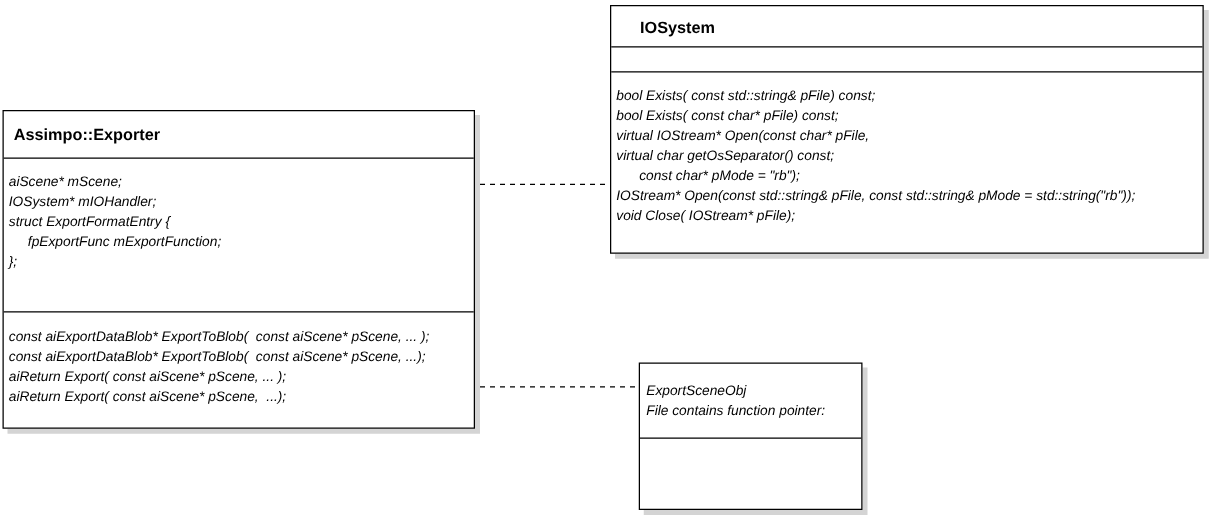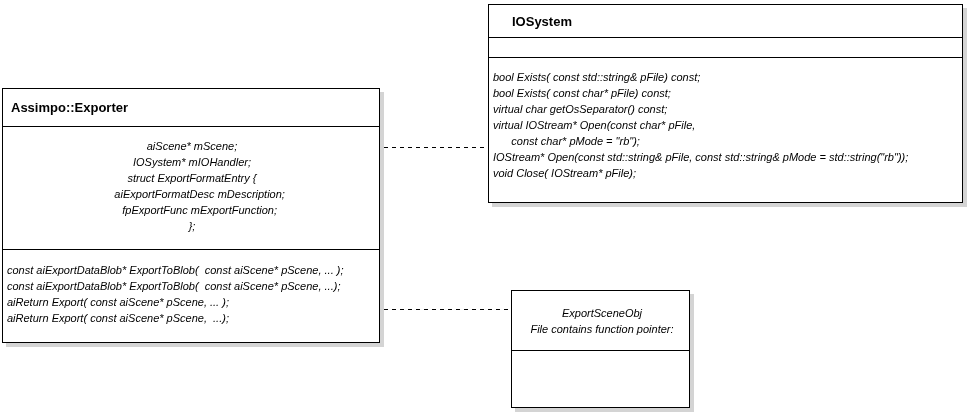--- a/index.html
+++ b/index.html
@@ -35,21 +35,20 @@
     box-sizing: border-box;
   }
   .compartment {
     box-sizing: border-box;
     font-size: 11px;
     line-height: 16px;
     overflow: hidden;
   }
   .compartment.mid {
     border-bottom: 1px solid var(--border, #000000);
-    text-align: center;
   }
   .ln {
     white-space: pre;
     font-style: italic;
   }
 
   
   .node-exporter { left: 2px; top: 88px; width: 378px; height: 255px; }
   .node-exporter .node-title { height: 38px; padding-left: 8px; }
   .node-exporter .attrs { height: 123px; padding: 11px 2px 0 4px; }
@@ -90,40 +89,39 @@
 
   <div class="edge edge-exporter-iosystem"></div>
   <div class="edge edge-exporter-objexporter"></div>
 
   <div class="node node-exporter">
     <div class="node-title">Assimpo::Exporter</div>
     <div class="compartment mid attrs">
       <div class="ln">aiScene* mScene;</div>
       <div class="ln">IOSystem* mIOHandler;</div>
       <div class="ln">struct ExportFormatEntry {</div>
-      <div class="ln">     aiExportFormatDesc mDescription;</div>
       <div class="ln">     fpExportFunc mExportFunction;</div>
       <div class="ln">};</div>
     </div>
     <div class="compartment methods">
       <div class="ln">const aiExportDataBlob* ExportToBlob(  const aiScene* pScene, ... );</div>
       <div class="ln">const aiExportDataBlob* ExportToBlob(  const aiScene* pScene, ...);</div>
       <div class="ln">aiReturn Export( const aiScene* pScene, ... );</div>
       <div class="ln">aiReturn Export( const aiScene* pScene,  ...);</div>
     </div>
   </div>
 
   <div class="node node-iosystem">
     <div class="node-title">IOSystem</div>
     <div class="compartment mid attrs"></div>
     <div class="compartment methods">
       <div class="ln">bool Exists( const std::string&amp; pFile) const;</div>
       <div class="ln">bool Exists( const char* pFile) const;</div>
+      <div class="ln">virtual IOStream* Open(const char* pFile,</div>
       <div class="ln">virtual char getOsSeparator() const;</div>
-      <div class="ln">virtual IOStream* Open(const char* pFile,</div>
       <div class="ln">      const char* pMode = "rb");</div>
       <div class="ln">IOStream* Open(const std::string&amp; pFile, const std::string&amp; pMode = std::string("rb"));</div>
       <div class="ln">void Close( IOStream* pFile);</div>
     </div>
   </div>
 
   <div class="node node-objexporter">
     <div class="compartment mid body">
       <div class="ln">ExportSceneObj</div>
       <div class="ln">File contains function pointer:</div>

